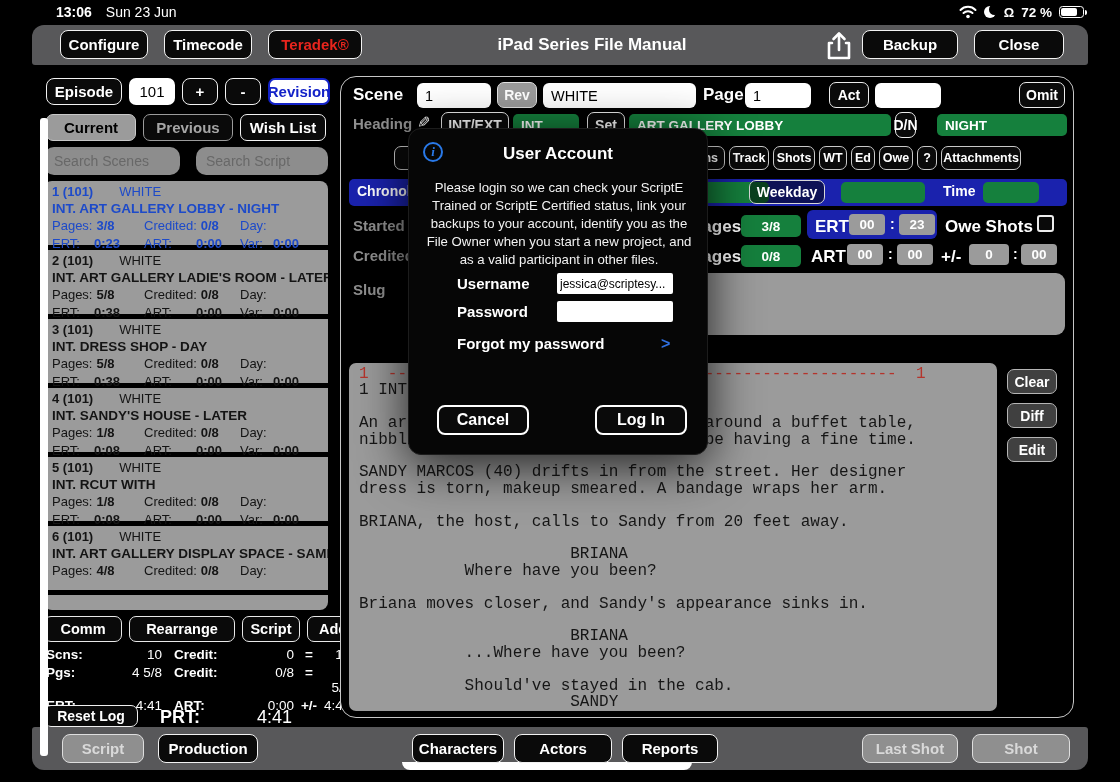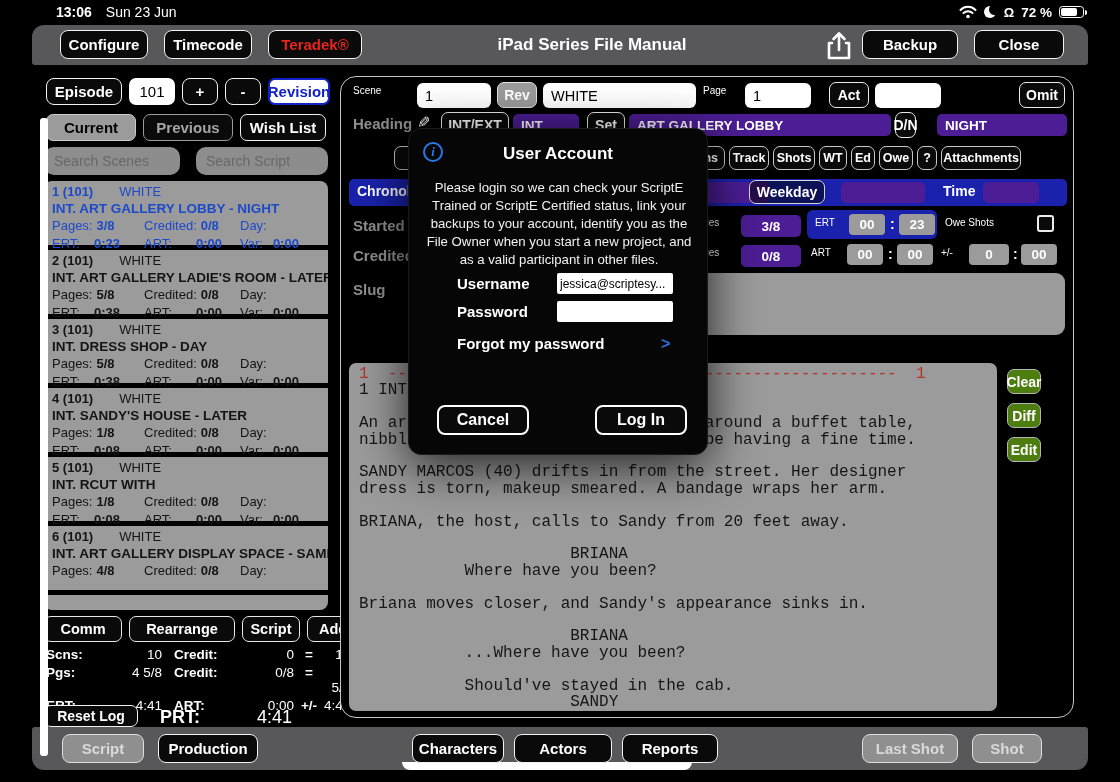--- a/index.html
+++ b/index.html
@@ -54,39 +54,39 @@
   .lp-stats .lab{font-weight:700;}
   .lp-stats .val{text-align:right;font-weight:400;}
   .lp-stats .sym{text-align:center;font-weight:700;}
   .resetlog{position:absolute;left:44px;top:705px;width:94px;height:22px;display:flex;align-items:center;justify-content:center;background:#0a0a0a;border:1.5px solid #f0f0f0;border-radius:7px;color:#fff;font-weight:700;font-size:14px;}
   .prtrow{position:absolute;left:150px;top:707px;color:#fff;font-size:18px;padding-left:10px;}
   .prtrow .lab{font-weight:700;}
   .prtrow .val{margin-left:52px;}
 
   
   .rpanel{position:absolute;left:340px;top:76px;width:734px;height:642px;border:1.5px solid #c6c6c6;border-radius:16px;background:#000;}
-  .rp-label{position:absolute;color:#fff;font-weight:400;font-size:10px;}
+  .rp-label{position:absolute;color:#fff;font-weight:700;font-size:17px;}
   .rp-glabel{position:absolute;color:#8f8f8f;font-weight:600;font-size:15px;}
   .wfield{position:absolute;height:25px;background:#fff;border:none;border-radius:6px;padding:0 8px;font-size:14.5px;color:#000;}
-  .gfield{position:absolute;height:22px;background:#4c1d95;border-radius:5px;color:#fff;font-size:13.5px;font-weight:600;display:flex;align-items:center;padding:0 8px;}
+  .gfield{position:absolute;height:22px;background:#15803d;border-radius:5px;color:#fff;font-size:13.5px;font-weight:600;display:flex;align-items:center;padding:0 8px;}
   .gfield.ctr{justify-content:center;}
   .rp-btn{position:absolute;display:flex;align-items:center;justify-content:center;background:#0a0a0a;border:1.5px solid #ececec;border-radius:7px;color:#fff;font-weight:700;font-size:14px;height:26px;cursor:pointer;}
   .rp-btn.grayed{background:#9b9b9b;border-color:#e3e3e3;}
   .rp-tab{position:absolute;top:69px;height:24px;display:flex;align-items:center;justify-content:center;background:#0a0a0a;border:1.5px solid #c9c9c9;border-radius:7px;color:#fff;font-weight:700;font-size:12.5px;padding:0 4px;cursor:pointer;}
   .bluebar{position:absolute;left:8px;top:102px;width:718px;height:27px;background:#1a22ad;border-radius:5px;}
   .bb-label{position:absolute;left:8px;top:4px;color:#fff;font-weight:700;font-size:14px;white-space:nowrap;overflow:hidden;width:70px;}
   .ert-hl{position:absolute;left:466px;top:133px;width:130px;height:29px;background:#1a22ad;border-radius:6px;}
   .tfield{position:absolute;width:36px;height:21px;background:#9b9b9b;border-radius:4px;color:#fff;font-size:13.5px;font-weight:600;display:flex;align-items:center;justify-content:center;}
   .colon{position:absolute;color:#fff;font-weight:700;font-size:14px;}
   .chk{position:absolute;width:17px;height:17px;border:2px solid #ececec;border-radius:3px;background:#0a0a0a;cursor:pointer;}
   .slugbox{position:absolute;left:80px;top:196px;width:644px;height:62px;background:#9b9b9b;border-radius:9px;}
   .scriptbox{position:absolute;left:8px;top:286px;width:648px;height:348px;background:#9b9b9b;border-radius:7px;overflow:hidden;padding:3px 0 0 10px;}
   .sline{font-family:"Liberation Mono","DejaVu Sans Mono",monospace;font-size:16px;line-height:16.4px;white-space:pre;color:#161616;min-height:16.4px;}
   .sline.red{color:#b5342c;}
-  .side-btn{position:absolute;left:666px;width:34px;height:25px;display:flex;align-items:center;justify-content:center;background:#4d7c0f;border:1.5px solid #b5b5b5;border-radius:7px;color:#fff;font-weight:700;font-size:14px;cursor:pointer;}
+  .side-btn{position:absolute;left:666px;width:50px;height:25px;display:flex;align-items:center;justify-content:center;background:#404040;border:1.5px solid #b5b5b5;border-radius:7px;color:#fff;font-weight:700;font-size:14px;cursor:pointer;}
 
   
   .modal{position:absolute;left:408px;top:128px;width:300px;height:327px;background:#060606;border-radius:13px;z-index:100;box-shadow:0 10px 50px rgba(0,0,0,0.8);border:1px solid #1c1c1c;}
   .info-icon{position:absolute;left:14px;top:13px;width:20px;height:20px;border:2px solid #2979e8;border-radius:50%;color:#2979e8;font-size:13px;font-weight:700;font-family:"Liberation Serif",serif;font-style:italic;display:flex;align-items:center;justify-content:center;}
   .m-title{position:absolute;left:0;top:15px;width:100%;text-align:center;color:#fff;font-size:17px;font-weight:700;}
   .m-body{position:absolute;left:16px;top:50px;width:268px;text-align:center;color:#f2f2f2;font-size:13.2px;line-height:1.36;}
   .m-lab{position:absolute;left:48px;color:#fff;font-weight:700;font-size:15px;}
   .m-input{position:absolute;left:148px;width:116px;height:21px;background:#fff;border:none;border-radius:2px;font-size:12px;color:#000;padding:0 3px;}
   .m-arrow{position:absolute;left:252px;top:206px;color:#2f6fe0;font-weight:700;font-size:16px;cursor:pointer;}
   .m-btn{position:absolute;top:276px;width:92px;height:30px;display:flex;align-items:center;justify-content:center;background:#0a0a0a;border:2px solid #fff;border-radius:8px;color:#fff;font-weight:700;font-size:16px;cursor:pointer;}
@@ -381,18 +381,18 @@
   </div>
 
   <div class="botbar">
     <div class="bb-white"></div>
     <div class="btn gray" style="left:30px;top:7px;width:82px;">Script</div>
     <div class="btn" style="left:126px;top:7px;width:100px;">Production</div>
     <div class="btn" style="left:380px;top:7px;width:92px;">Characters</div>
     <div class="btn" style="left:482px;top:7px;width:98px;">Actors</div>
     <div class="btn" style="left:590px;top:7px;width:96px;">Reports</div>
     <div class="btn gray" style="left:830px;top:7px;width:96px;">Last Shot</div>
-    <div class="btn gray" style="left:940px;top:7px;width:70px;">Shot</div>
+    <div class="btn gray" style="left:940px;top:7px;width:98px;">Shot</div>
   </div>
 
   <div class="whitestrip"></div>
 
 </div>
 
 </body></html>

